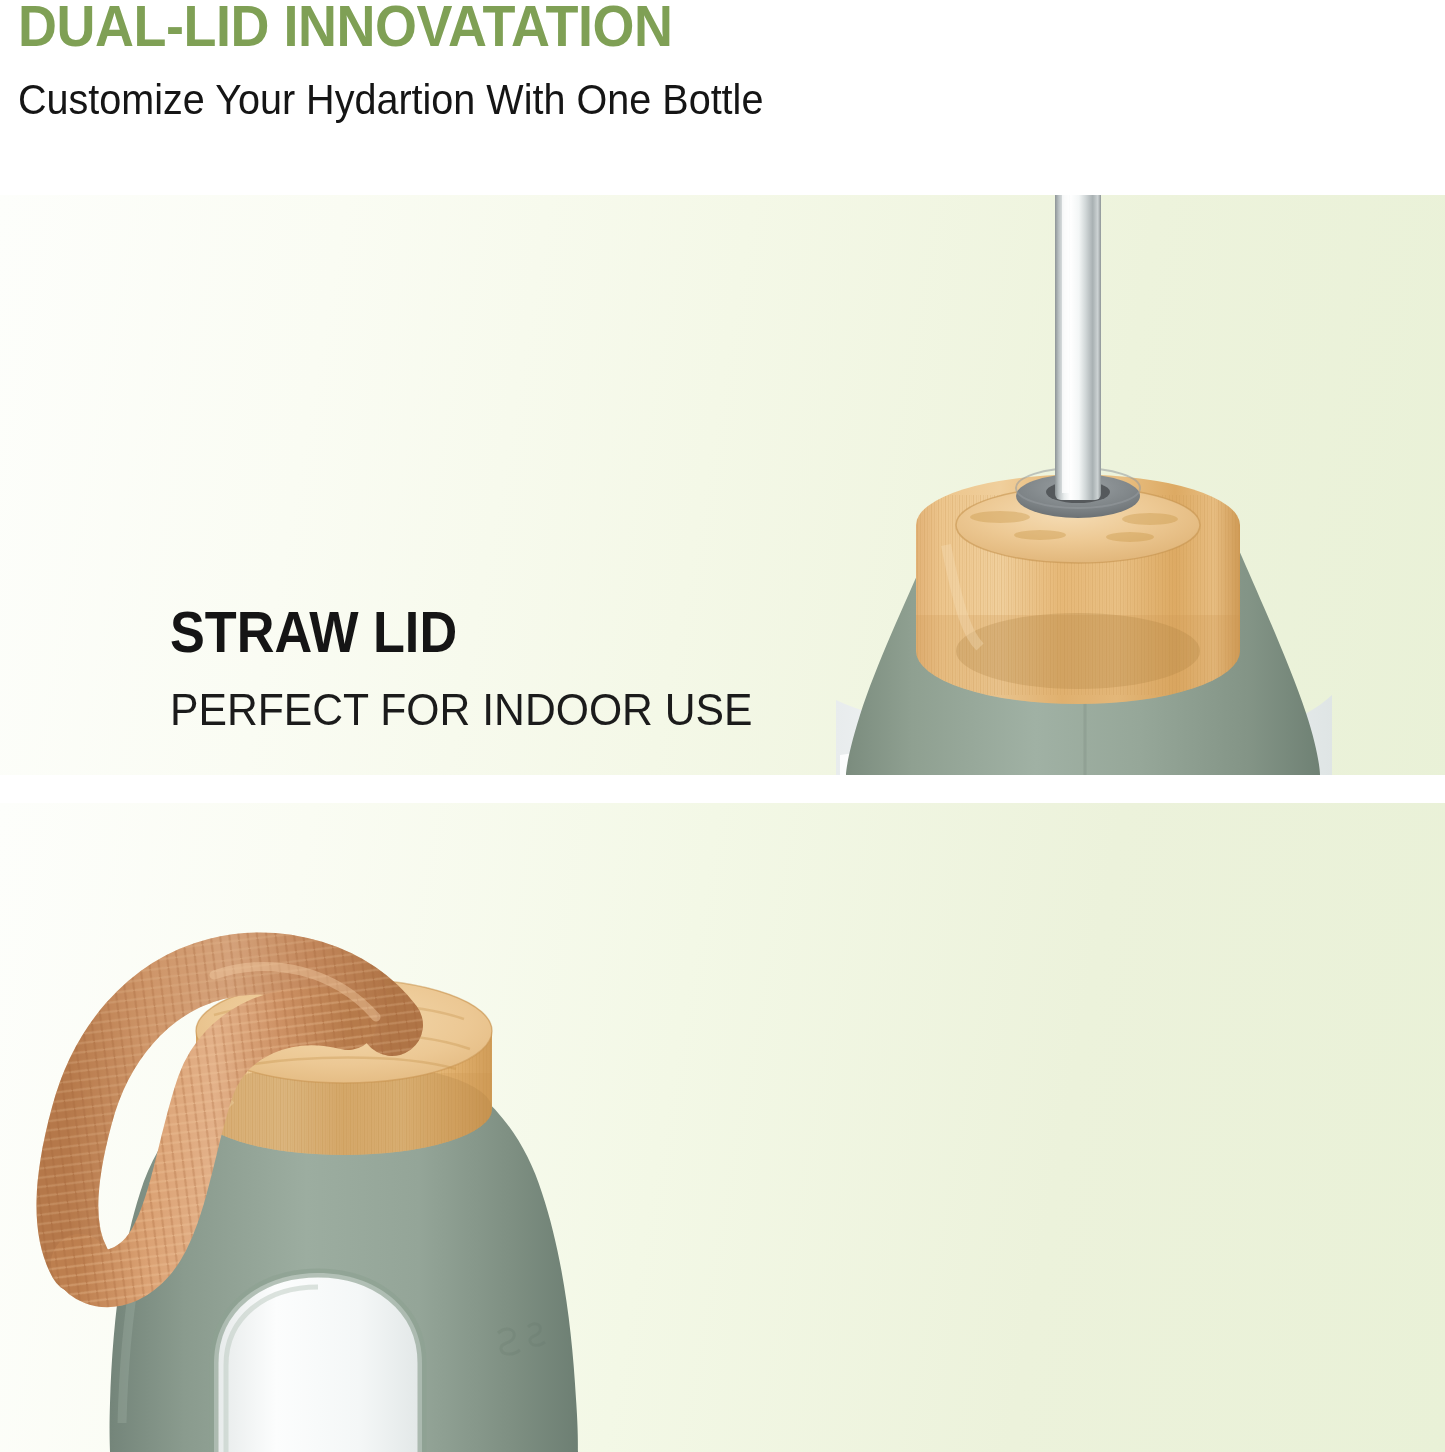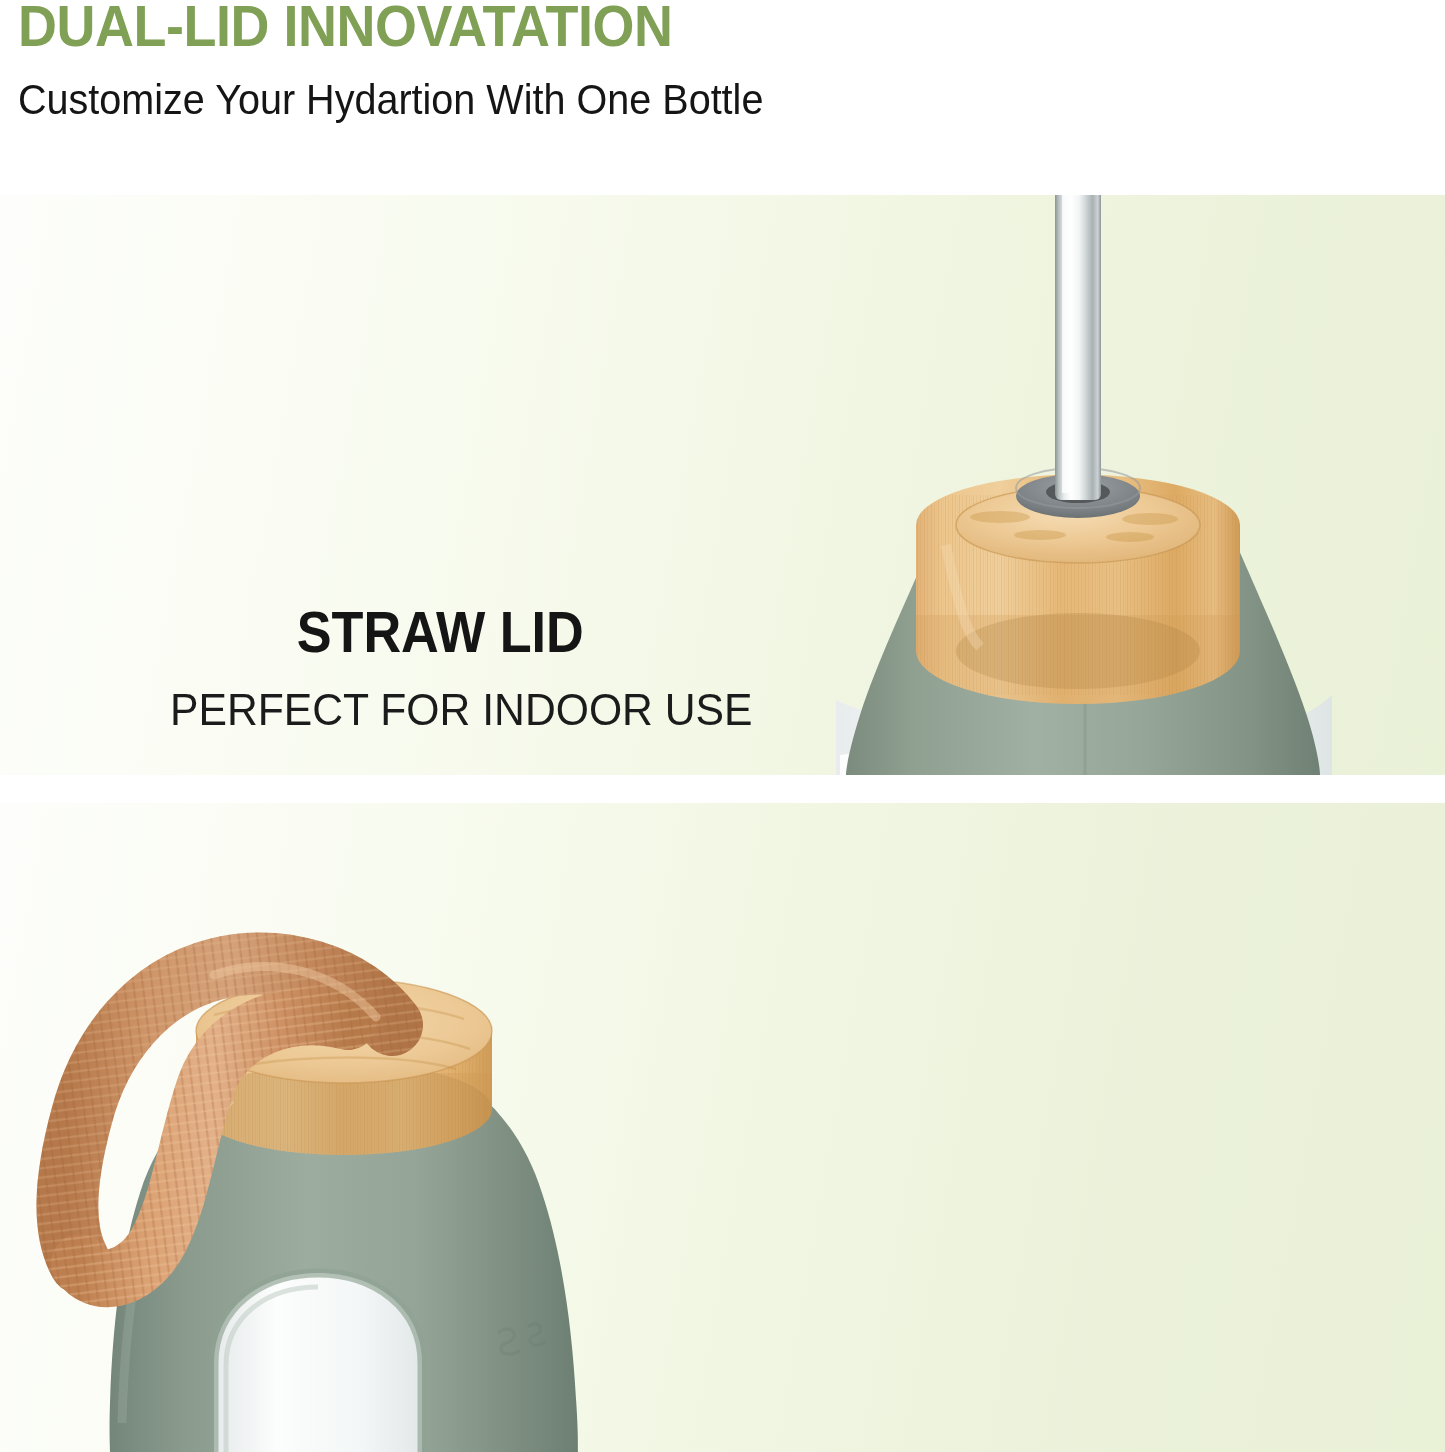--- a/index.html
+++ b/index.html
@@ -62,21 +62,20 @@
   }
   #panel-straw {
     top: 195px;
     height: 696px;
     background: linear-gradient(100deg,
         #fdfefb 0%,
         #fafcf3 22%,
         #f4f8e7 48%,
         #edf3dc 74%,
         #e9f1d7 100%);
-    text-align: center;
   }
   #panel-strap {
     top: 803px;
     height: 649px;
     background: linear-gradient(100deg,
         #fdfefb 0%,
         #fafcf3 20%,
         #f3f8e6 46%,
         #ecf2db 72%,
         #e9f1d7 100%);

